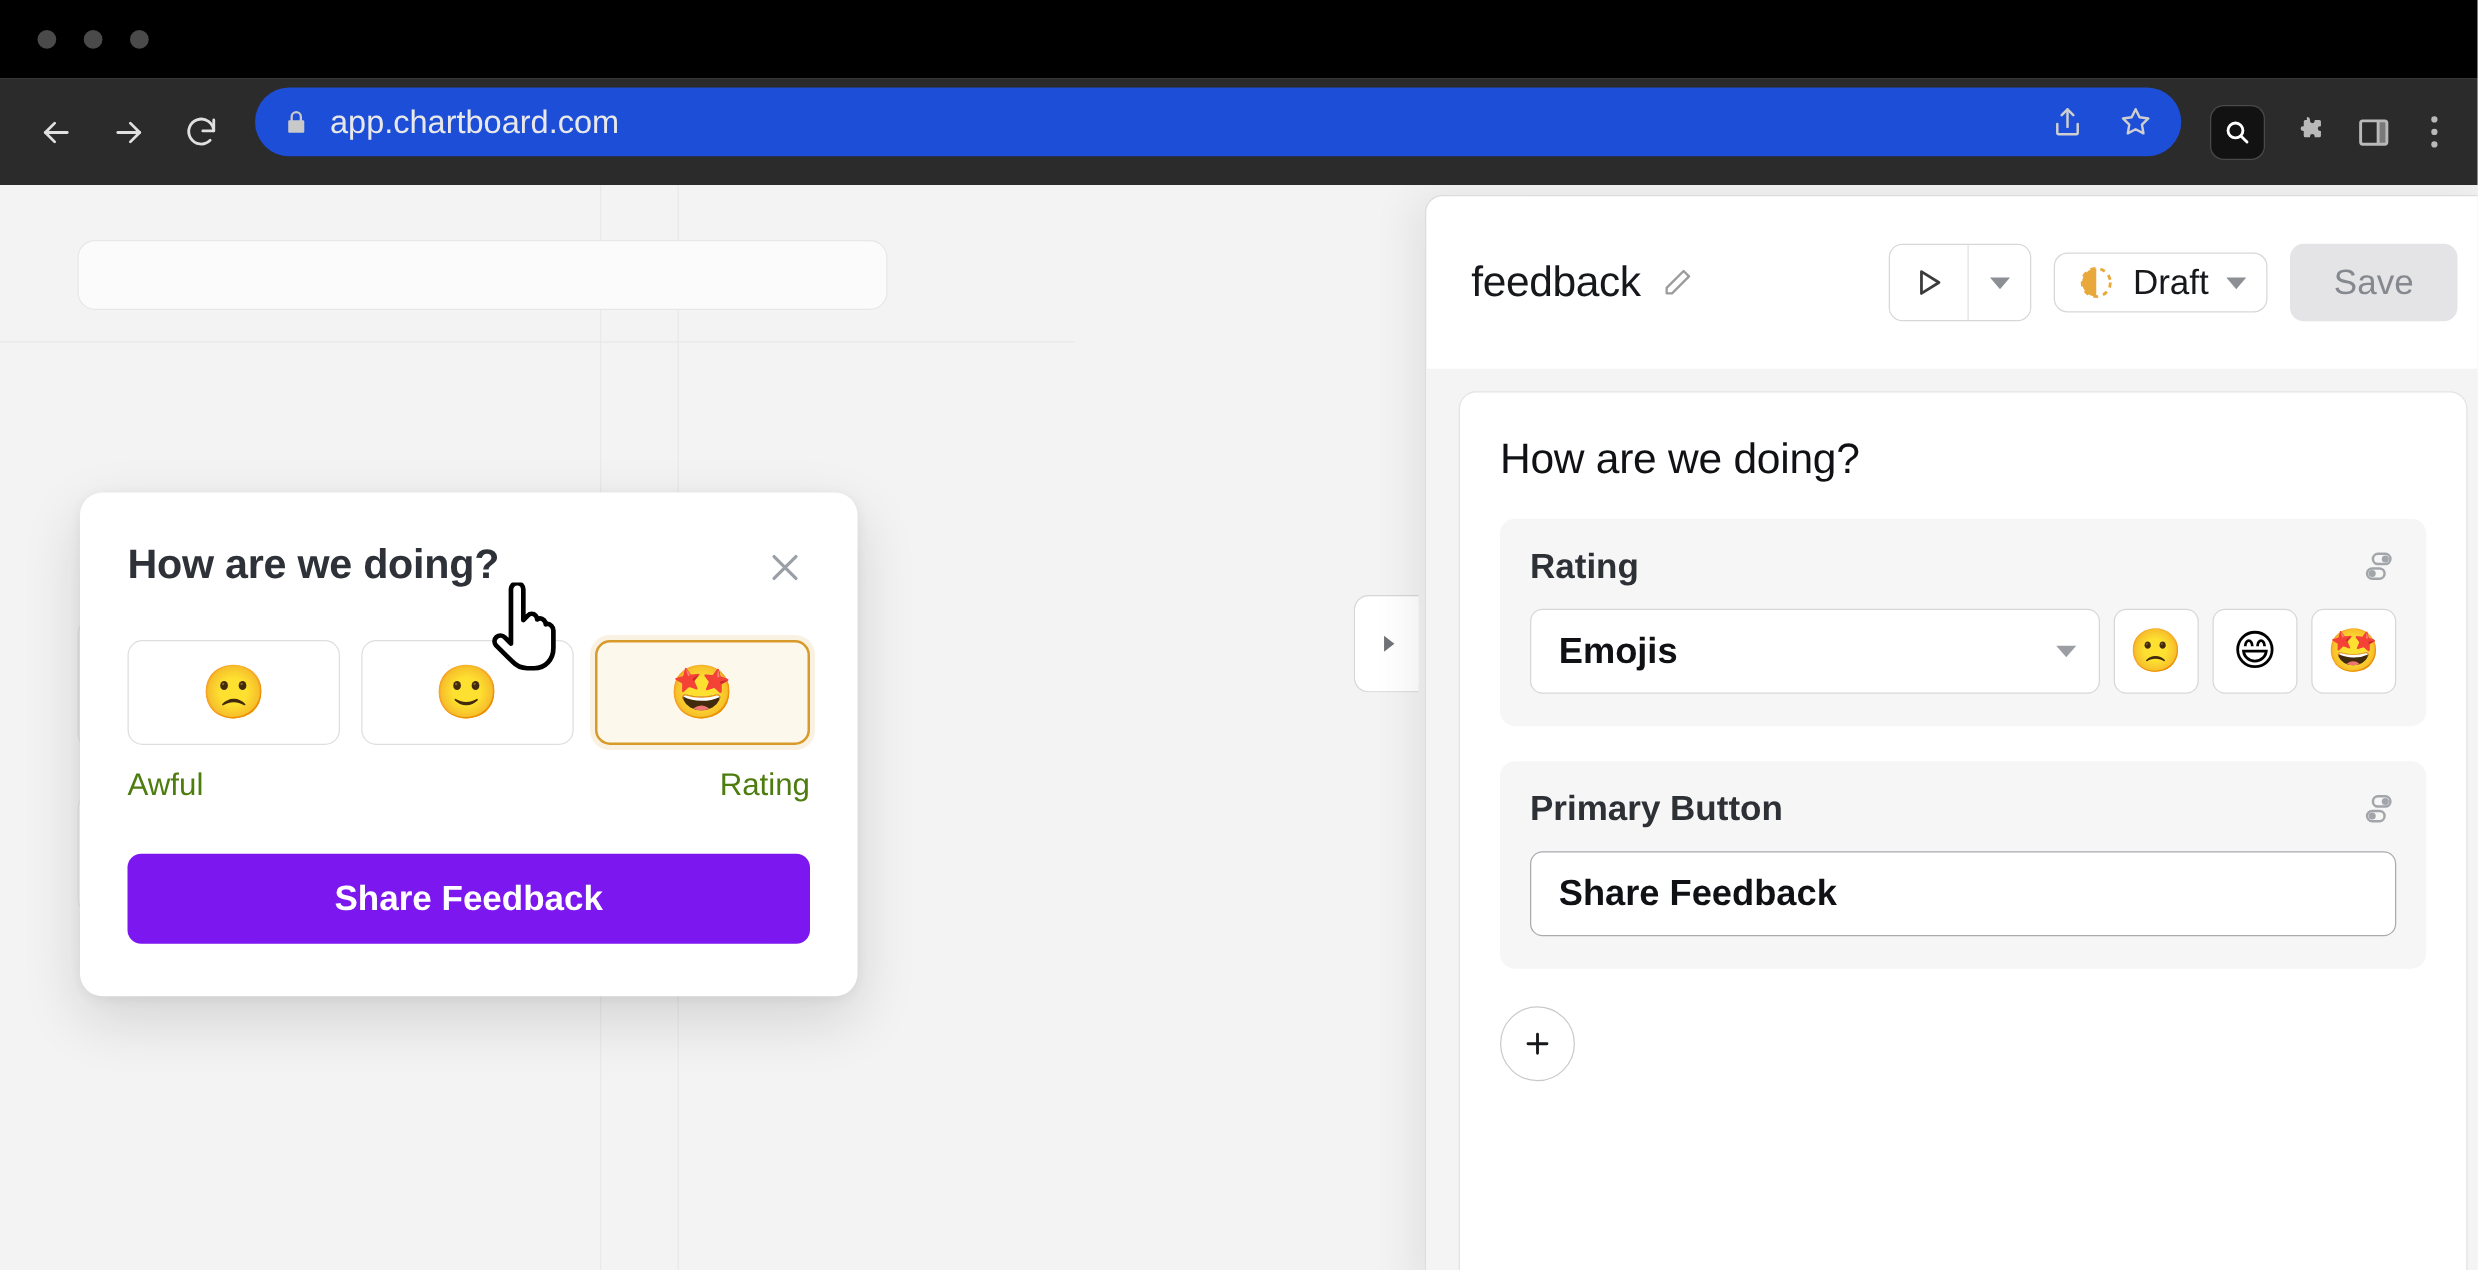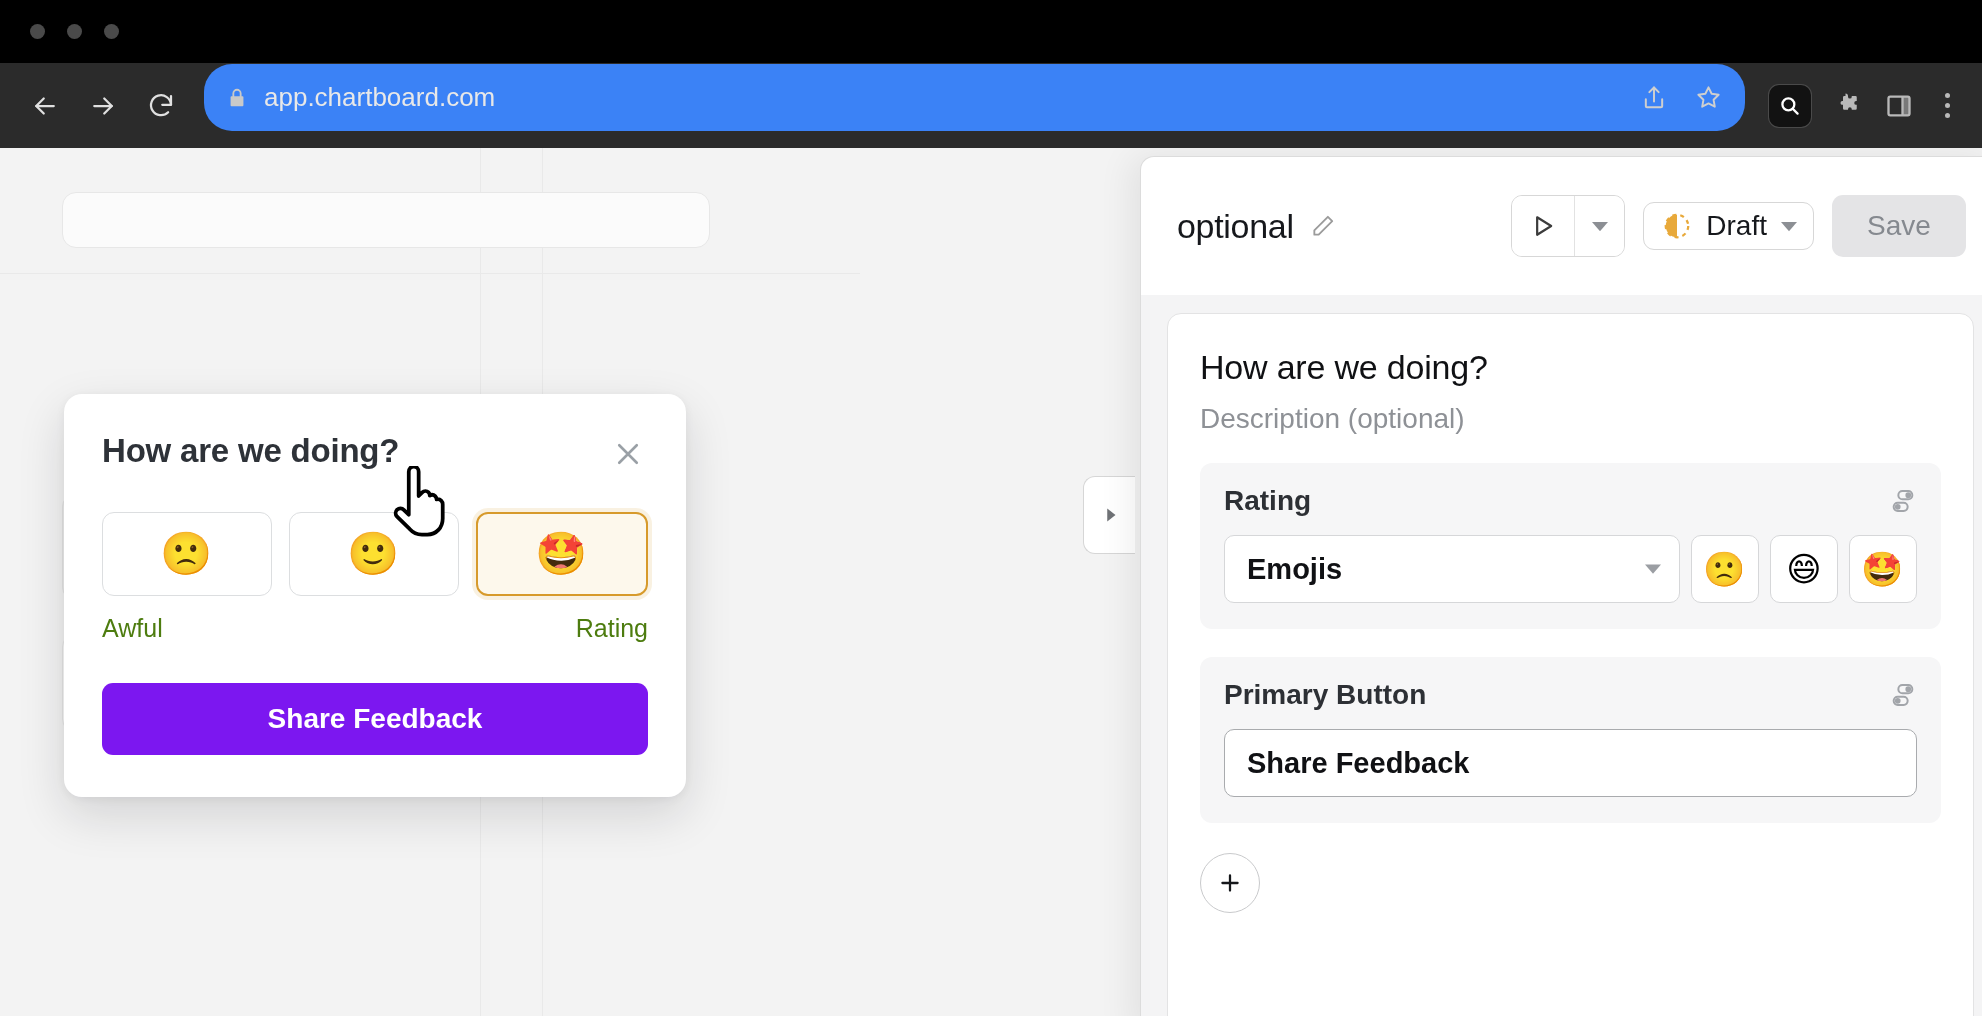--- a/index.html
+++ b/index.html
@@ -32,23 +32,23 @@
   .nav-btn {
     width: 46px; height: 46px;
     display: flex; align-items: center; justify-content: center;
     color: #e0e0e0; flex: none;
   }
   .nav-btn:first-child { margin-left: 22px; }
   .nav-btn + .nav-btn { margin-left: 12px; }
   .nav-btn svg { display: block; }
 
   .omnibox {
-    flex: 1; height: 67px;
+    flex: 1; height: 55px;
     margin: 0 0 16px 20px;
-    background: #3b82f6;
+    background: #1d4ed8;
     border-radius: 28px;
     display: flex; align-items: center;
     padding: 0 22px;
     min-width: 0;
   }
   .lock-icon { margin-right: 16px; display: flex; align-items: center; }
   .omnibox-url {
     color: #e8e8e8; font-size: 26px;
     white-space: nowrap; overflow: hidden; text-overflow: ellipsis;
     flex: 1;
@@ -414,21 +414,21 @@
   <div class="cursor">
     <svg width="58" height="72" viewBox="0 0 34 42" fill="#ffffff" stroke="#000000" stroke-width="2.2" stroke-linejoin="round">
       <path d="M11 3.2c0-1.7 1.3-3 2.9-3s2.9 1.3 2.9 3v14.3l2.1-2.1c1-1 2.7-1 3.7 0 .5.5.7 1.1.7 1.8 1-.6 2.3-.5 3.2.4.5.5.8 1.2.8 1.9.9-.3 2 0 2.7.7.6.6.9 1.4.9 2.2v8.2c0 5.3-3.7 9.5-9 9.5h-3.2c-3 0-5.2-1.1-7.2-3.3L4 29.4c-1-1.2-.9-2.9.2-3.9 1.1-1 2.8-1 3.9.1l2.9 2.9V3.2z"></path>
     </svg>
   </div>
 
   <div class="editor-panel">
 
     <div class="ed-header">
       <div class="ed-title-wrap">
-        <span class="ed-title">optional</span>
+        <span class="ed-title">feedback</span>
         <span class="ed-pencil">
           <svg width="26" height="26" viewBox="0 0 24 24" fill="none" stroke="currentColor" stroke-width="1.7" stroke-linecap="round" stroke-linejoin="round">
               <path d="M16.5 3.5l4 4L8 20H4v-4L16.5 3.5z"></path>
             </svg>
         </span>
       </div>
 
       <div class="seg-group">
         <button class="seg-btn seg-play">
           <svg width="28" height="28" viewBox="0 0 24 24" fill="none" stroke="currentColor" stroke-width="1.9" stroke-linejoin="round">
@@ -453,21 +453,20 @@
           </svg>
       </div>
 
       <button class="save-btn">Save</button>
     </div>
 
     <div class="ed-body">
       <div class="ed-card">
 
         <div class="card-title">How are we doing?</div>
-        <div class="card-desc">Description (optional)</div>
 
         <div class="field-block">
           <div class="field-head">
             <span class="field-label">Rating</span>
             <span class="field-cfg">
               <svg width="28" height="28" viewBox="0 0 24 24" fill="none" stroke="currentColor" stroke-width="1.7" stroke-linecap="round">
                 <rect x="8" y="3.5" width="12" height="7" rx="3.5"></rect>
                   <circle cx="16.5" cy="7" r="1.6" fill="currentColor"></circle>
                 <rect x="4" y="13.5" width="12" height="7" rx="3.5"></rect>
                   <circle cx="7.5" cy="17" r="1.6" fill="currentColor"></circle>

